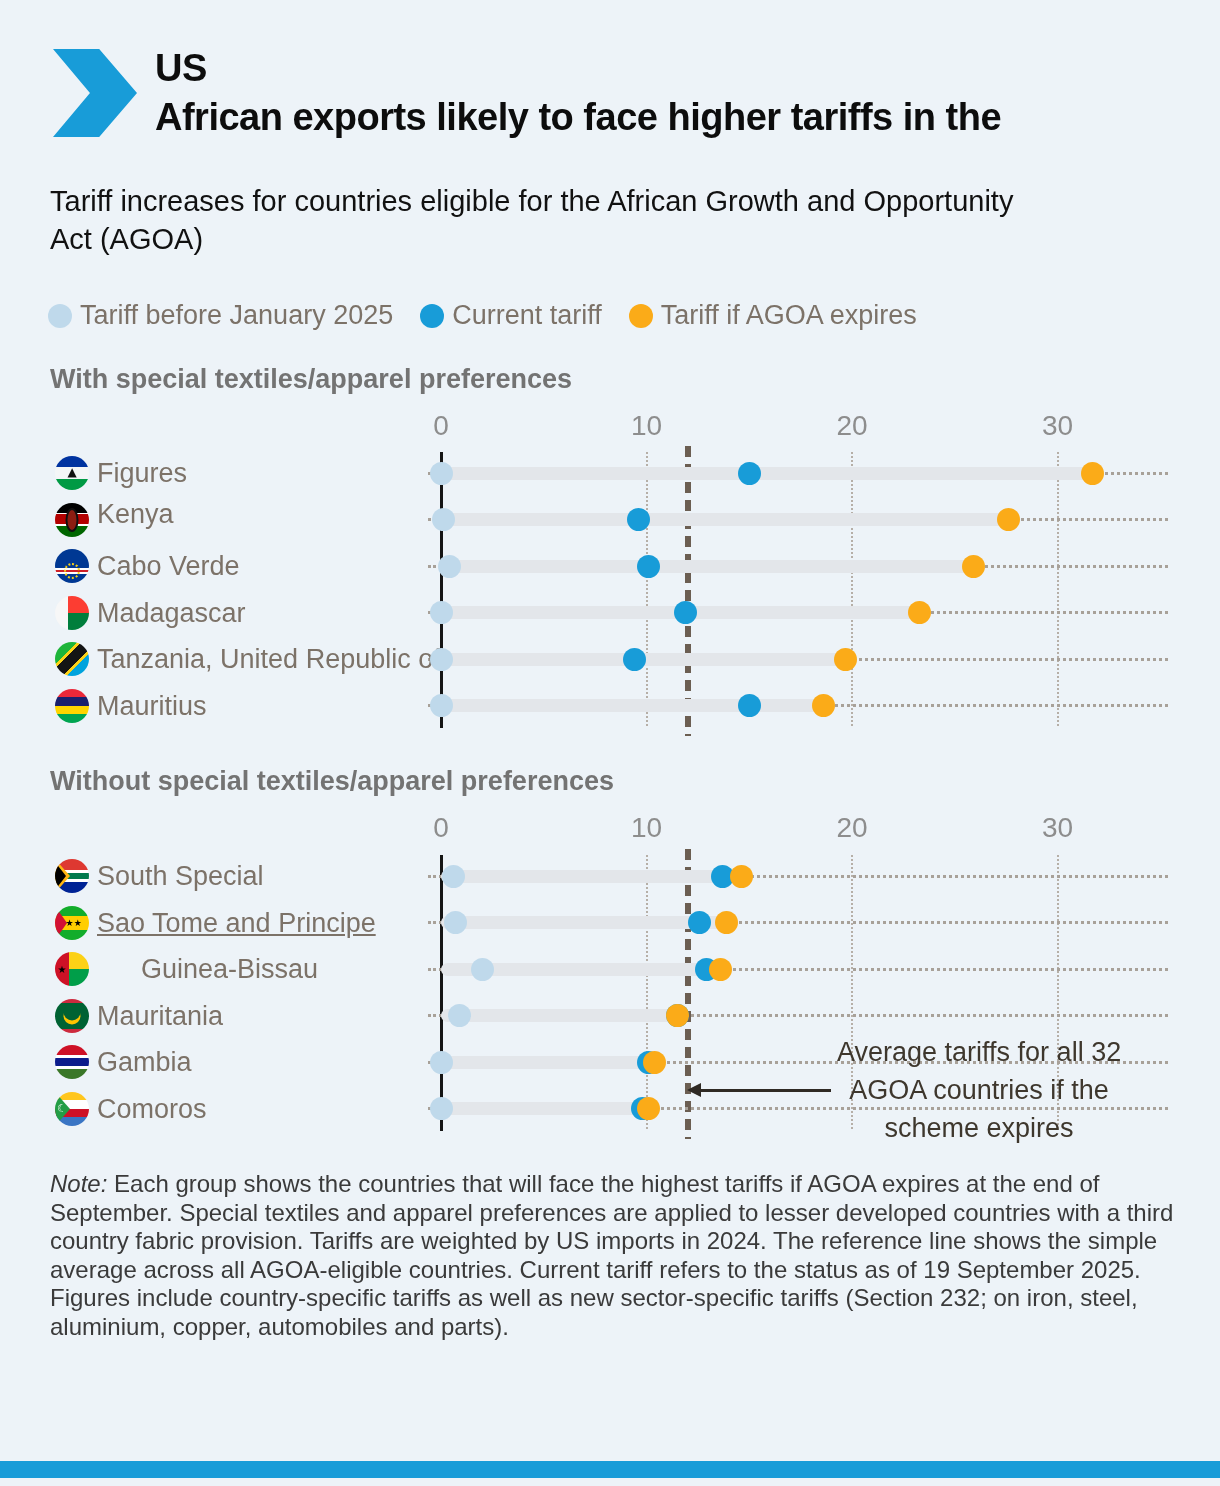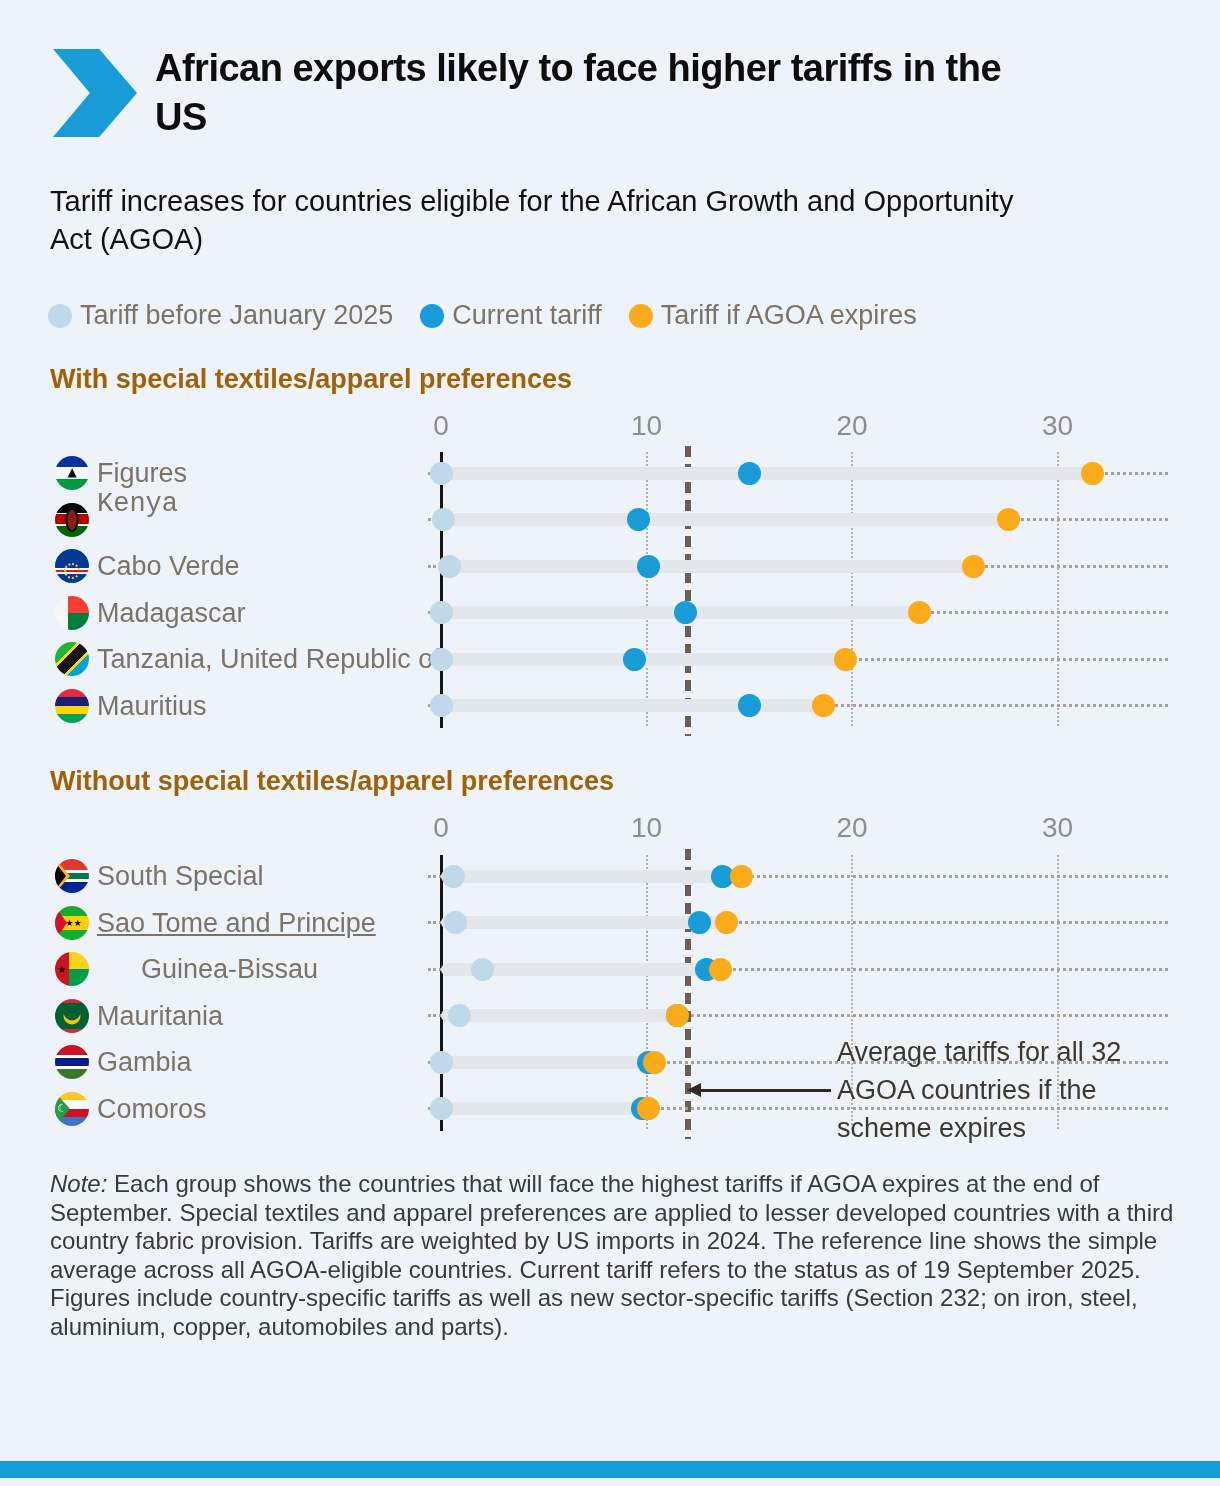--- a/index.html
+++ b/index.html
@@ -13,21 +13,21 @@
   .title div{white-space:nowrap;}
   .subtitle{position:absolute;left:50px;top:182px;width:1140px;font-size:29px;color:#111;
             line-height:38px;}
   .subtitle div{white-space:nowrap;}
   
   .legend{position:absolute;left:48px;top:300px;display:flex;align-items:center;gap:27px;}
   .legend-item{display:flex;align-items:center;gap:8px;}
   .legend-dot{width:24px;height:24px;border-radius:50%;}
   .legend-label{font-size:27px;color:#7c7268;white-space:nowrap;}
   
-  .section-title{position:absolute;left:50px;font-size:27px;font-weight:bold;color:#a16207;white-space:nowrap;}
+  .section-title{position:absolute;left:50px;font-size:27px;font-weight:bold;color:#737373;white-space:nowrap;}
   .tick{position:absolute;transform:translateX(-50%);font-size:28px;color:#8d8d8d;}
   .chart{position:absolute;left:0;width:1220px;height:280px;}
   .axisline{position:absolute;width:3px;background:#151515;}
   .gridline{position:absolute;width:0;border-left:2px dotted #b6afa7;}
   .refline{position:absolute;width:6px;background:repeating-linear-gradient(180deg,#6b5e52 0 11px,transparent 11px 18px);}
   .rowline{position:absolute;height:0;border-top:3px dotted #a8a199;}
   .track{position:absolute;height:13px;background:#e3e6ea;border-radius:7px;}
   .dot{position:absolute;width:23px;height:23px;border-radius:50%;}
   .country{position:absolute;font-size:27px;color:#7c7268;white-space:nowrap;line-height:34px;}
   
@@ -62,38 +62,38 @@
                            background:#ffc400;transform:translate(-50%,-50%);}
   .flag-mauritania::after{content:"";position:absolute;left:50%;top:40%;width:17px;height:17px;border-radius:50%;
                           background:#006233;transform:translate(-50%,-50%);}
   .flag-gambia{background:linear-gradient(180deg,#ce1126 0 30%,#fff 30% 37%,#0c1c8c 37% 63%,#fff 63% 70%,#3a7728 70% 100%);}
   .flag-comoros{background:linear-gradient(180deg,#ffc61e 0 25%,#fff 25% 50%,#ce1126 50% 75%,#3a75c4 75% 100%);}
   .flag-comoros::before{content:"";position:absolute;left:0;top:0;border-top:17px solid transparent;
                         border-bottom:17px solid transparent;border-left:15px solid #239e46;}
   .flag-comoros::after{content:"☾";position:absolute;left:2px;top:50%;transform:translate(0,-54%);font-size:11px;color:#fff;}
   
   .annotation{position:absolute;left:837px;top:1033px;font-size:27px;color:#3e372d;line-height:38px;}
-  .annotation div{white-space:nowrap;}
+  .annotation div{white-space:nowrap;text-align:center;}
   .arrow{position:absolute;left:701px;top:1089px;width:130px;height:0;border-top:3px solid #2f2a24;}
   .arrow::before{content:"";position:absolute;left:-14px;top:-9px;border-top:7px solid transparent;
                  border-bottom:7px solid transparent;border-right:14px solid #2f2a24;}
   
   .footnotes{position:absolute;left:50px;top:1170px;width:1125px;font-size:24px;line-height:28.5px;color:#3a3a3a;}
   .footnotes .lead{font-style:italic;}
   .note-p{margin-top:0;}
   .bottom-bar{position:absolute;left:0;top:1461px;width:1220px;height:17px;background:#189cd8;}
 </style>
 </head>
 <body>
 
 <div id="page">
   <div class="chevron"></div>
   <h1 class="title" style="margin:0;">
+    <div>US</div>
     <div>African exports likely to face higher tariffs in the</div>
-    <div>US</div>
   </h1>
   <div class="subtitle">
     <div>Tariff increases for countries eligible for the African Growth and Opportunity</div>
     <div>Act (AGOA)</div>
   </div>
 
   <div class="legend" id="legend">
       <div class="legend-item">
         <span class="legend-dot" style="background: rgb(191, 217, 235);"></span>
         <span class="legend-label">Tariff before January 2025</span>
@@ -124,21 +124,21 @@
       <div class="rowline" style="left: 428px; top: 21.5px; width: 740px;"></div>
       <div class="track" style="left: 441px; top: 16.5px; width: 659.435px;"></div>
       <div class="flag flag-lesotho" style="left: 55px; top: 6px;"></div>
       <div class="country" style="left: 97px; top: 6px;">Figures</div>
       <div class="dot" style="left: 429.5px; top: 11.5px; background: rgb(191, 217, 235);"></div>
       <div class="dot" style="left: 737.75px; top: 11.5px; background: rgb(24, 156, 216);"></div>
       <div class="dot" style="left: 1080.93px; top: 11.5px; background: rgb(251, 171, 24);"></div>
       <div class="rowline" style="left: 428px; top: 68px; width: 740px;"></div>
       <div class="track" style="left: 441px; top: 63px; width: 575.18px;"></div>
       <div class="flag flag-kenya" style="left: 55px; top: 52.5px;"></div>
-      <div class="country" style="left: 97px; top: 37px; font-family: Liberation Mono, monospace;">Kenya</div>
+      <div class="country" style="left: 97px; top: 47px;">Kenya</div>
       <div class="dot" style="left: 431.555px; top: 58px; background: rgb(191, 217, 235);"></div>
       <div class="dot" style="left: 626.78px; top: 58px; background: rgb(24, 156, 216);"></div>
       <div class="dot" style="left: 996.68px; top: 58px; background: rgb(251, 171, 24);"></div>
       <div class="rowline" style="left: 428px; top: 114.5px; width: 740px;"></div>
       <div class="track" style="left: 441px; top: 109.5px; width: 540.245px;"></div>
       <div class="flag flag-cabo-verde" style="left: 55px; top: 99px;"></div>
       <div class="country" style="left: 97px; top: 99px;">Cabo Verde</div>
       <div class="dot" style="left: 437.72px; top: 104.5px; background: rgb(191, 217, 235);"></div>
       <div class="dot" style="left: 637.055px; top: 104.5px; background: rgb(24, 156, 216);"></div>
       <div class="dot" style="left: 961.745px; top: 104.5px; background: rgb(251, 171, 24);"></div>

